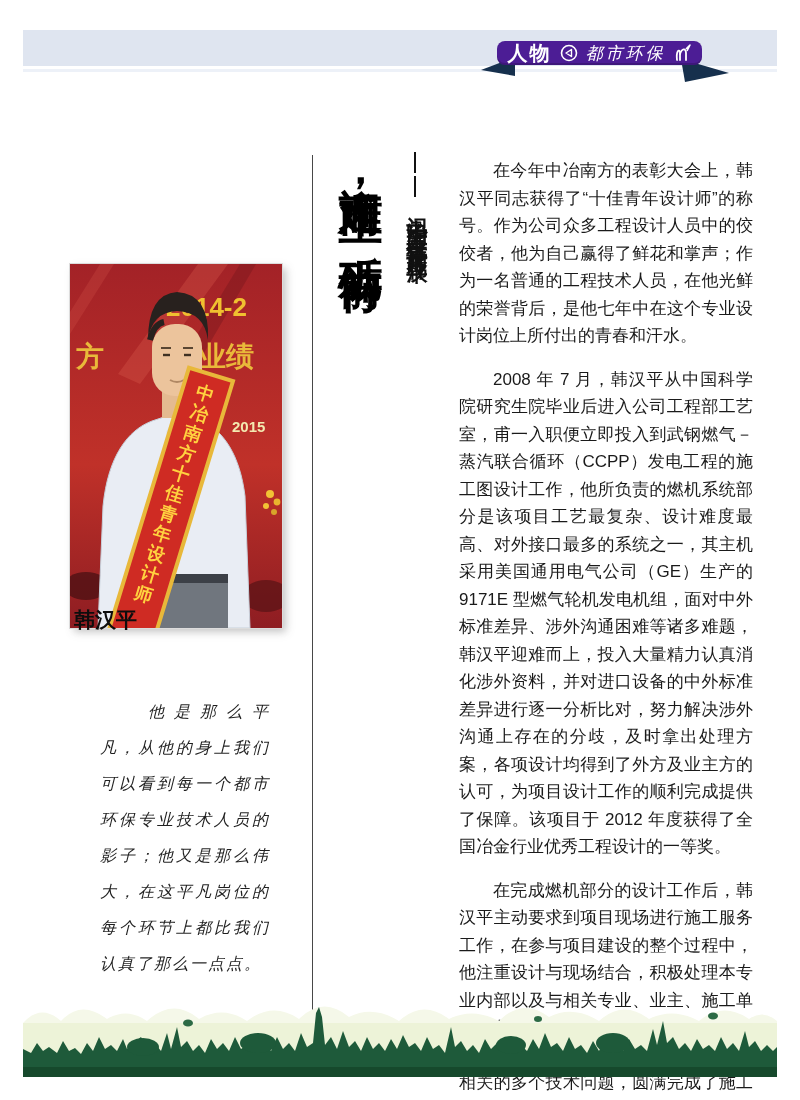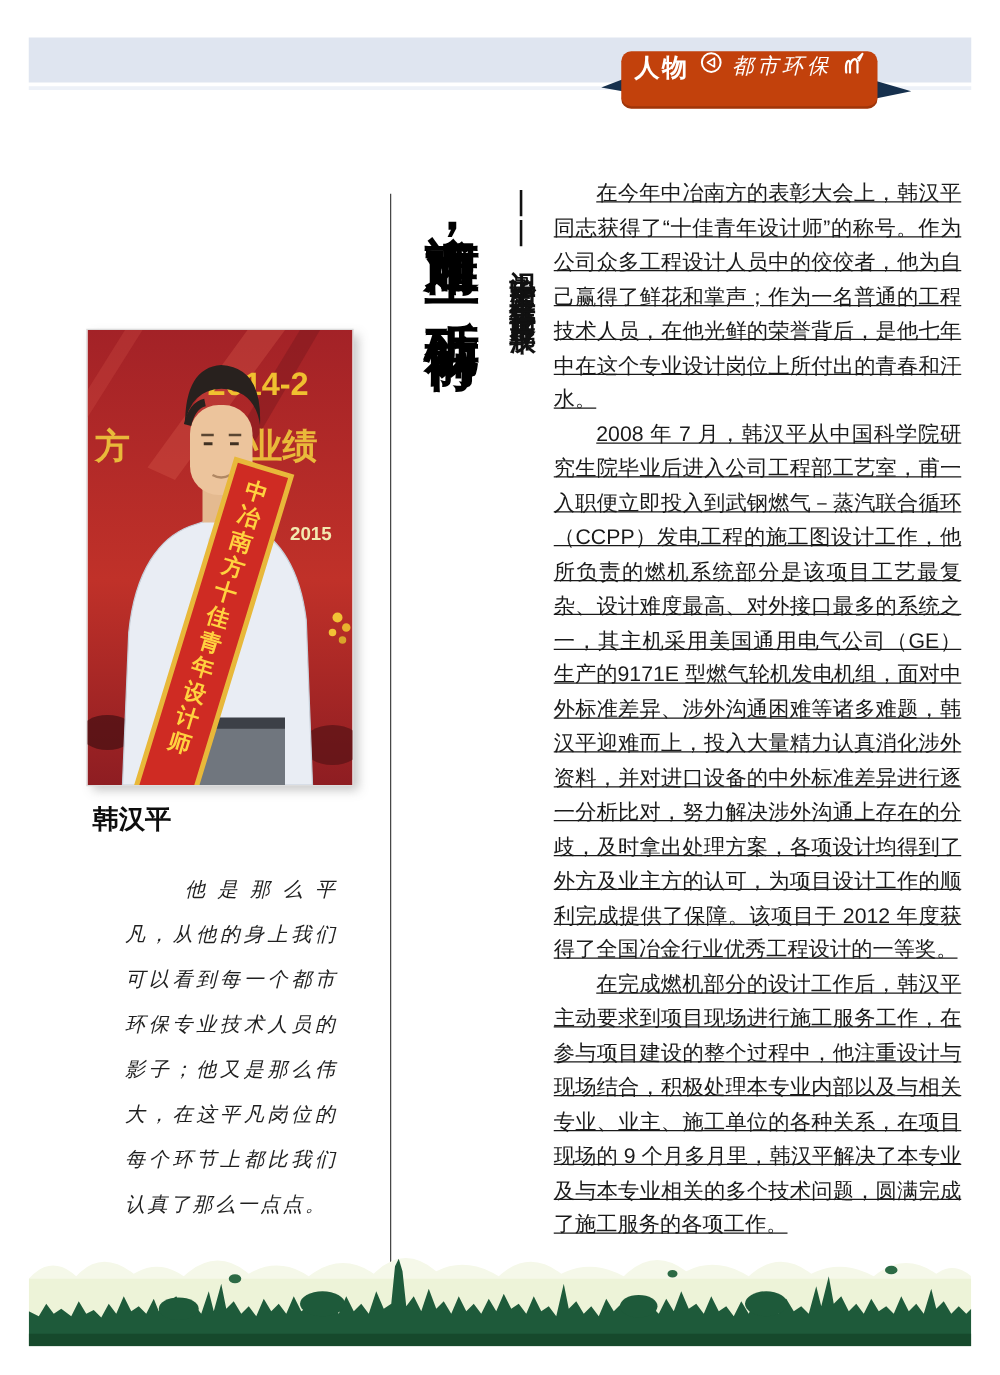--- a/index.html
+++ b/index.html
@@ -6,47 +6,47 @@
   body{
     width:800px;height:1100px;position:relative;background:#ffffff;
     font-family:"Liberation Sans",sans-serif;color:#1a1a1a;overflow:hidden;
   }
   
   .topbar{position:absolute;left:23px;top:30px;width:754px;height:36px;background:#dfe5f0;}
   .topbar-underline{position:absolute;left:23px;top:69px;width:754px;height:3px;background:#edf1f8;}
   .badge-wrap{position:absolute;left:455px;top:30px;width:320px;height:62px;}
   .badge-wings{position:absolute;left:0;top:0;}
   .badge{
-    position:absolute;left:42px;top:11px;width:205px;height:46px;background:#c2410c;
-    border-radius:8px;display:flex;justify-content:center;gap:8px;color:#fff;
+    position:absolute;left:42px;top:11px;width:205px;height:24px;background:#4c1d95;
+    border-radius:8px;display:flex;align-items:center;justify-content:center;gap:8px;color:#fff;
     box-shadow:inset 0 -2px 0 rgba(0,0,0,.18);
   }
   .badge .cat{font-size:20px;font-weight:bold;letter-spacing:2px;}
   .badge .brand{font-size:17px;letter-spacing:3px;font-style:italic;}
   
   .divider-v{position:absolute;left:312px;top:155px;width:1px;height:865px;background:#474747;}
   .vtitle{position:absolute;left:332px;top:152px;height:900px;writing-mode:vertical-rl;text-orientation:mixed;}
   .vtitle .sub{display:block;font-size:21px;letter-spacing:3px;color:#111;margin-left:12px;font-weight:bold;}
   .vtitle .main{display:block;font-size:44px;font-weight:bold;letter-spacing:5px;color:#000;}
   
   .photo-frame{
     position:absolute;left:70px;top:264px;width:212px;height:364px;background:#fff;
     box-shadow:0 0 0 1px #dcdcdc,4px 4px 8px rgba(90,90,90,.35);
   }
   .photo-frame svg{display:block;}
-  .caption{position:absolute;left:74px;top:641px;font-size:21px;font-weight:bold;color:#0d0d0d;}
+  .caption{position:absolute;left:74px;top:606px;font-size:21px;font-weight:bold;color:#0d0d0d;}
   .quote{
     position:absolute;left:100px;top:694px;width:170px;
     font-family:"DejaVu Serif",serif;font-style:italic;
     font-size:16px;line-height:36px;letter-spacing:2px;text-align:justify;
     text-indent:3em;color:#1f1f1f;
   }
   
   .article{position:absolute;left:443px;top:141px;width:326px;font-size:17px;line-height:27.5px;text-align:justify;}
-  .article p{margin:0;text-indent:2em;text-decoration:underline;}
+  .article p{margin:16px;text-indent:2em;}
   .article h3{
     margin:12px 0 5px 0;font-size:19px;line-height:31px;font-weight:bold;
     text-indent:2.6em;text-align:justify;color:#000;
   }
   
   .grass{position:absolute;left:23px;top:993px;width:754px;height:84px;}
 </style>
 </head>
 <body>
 

